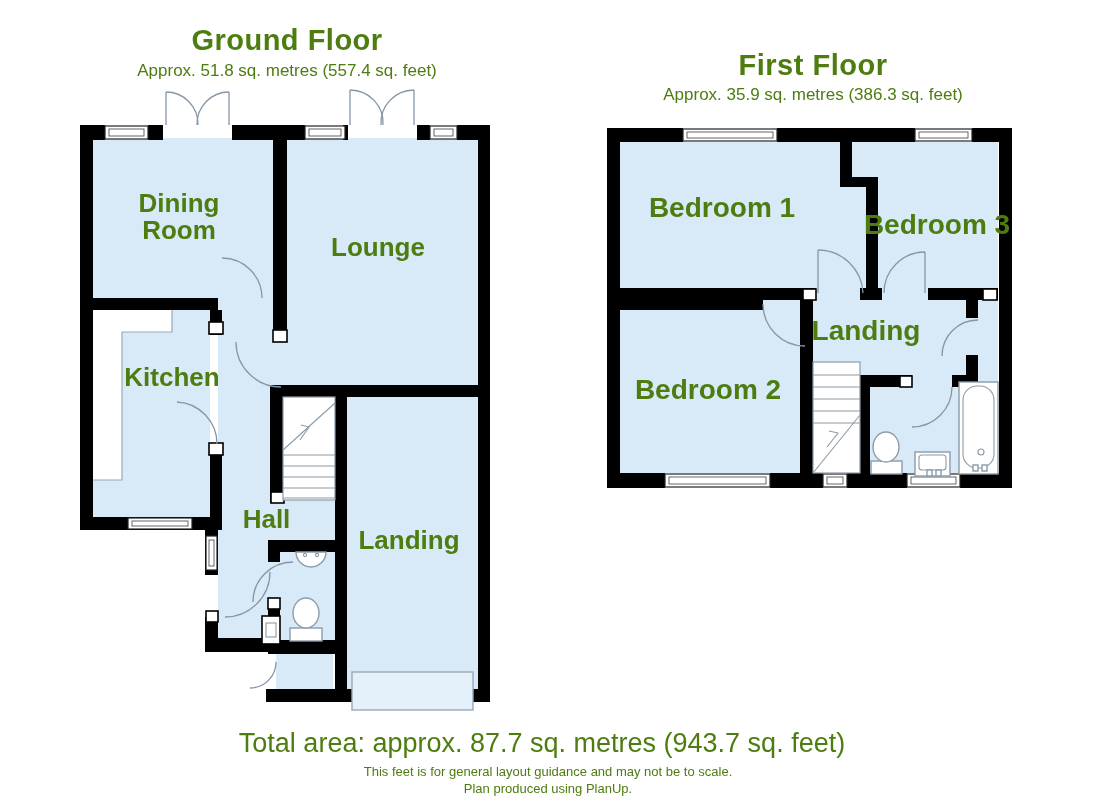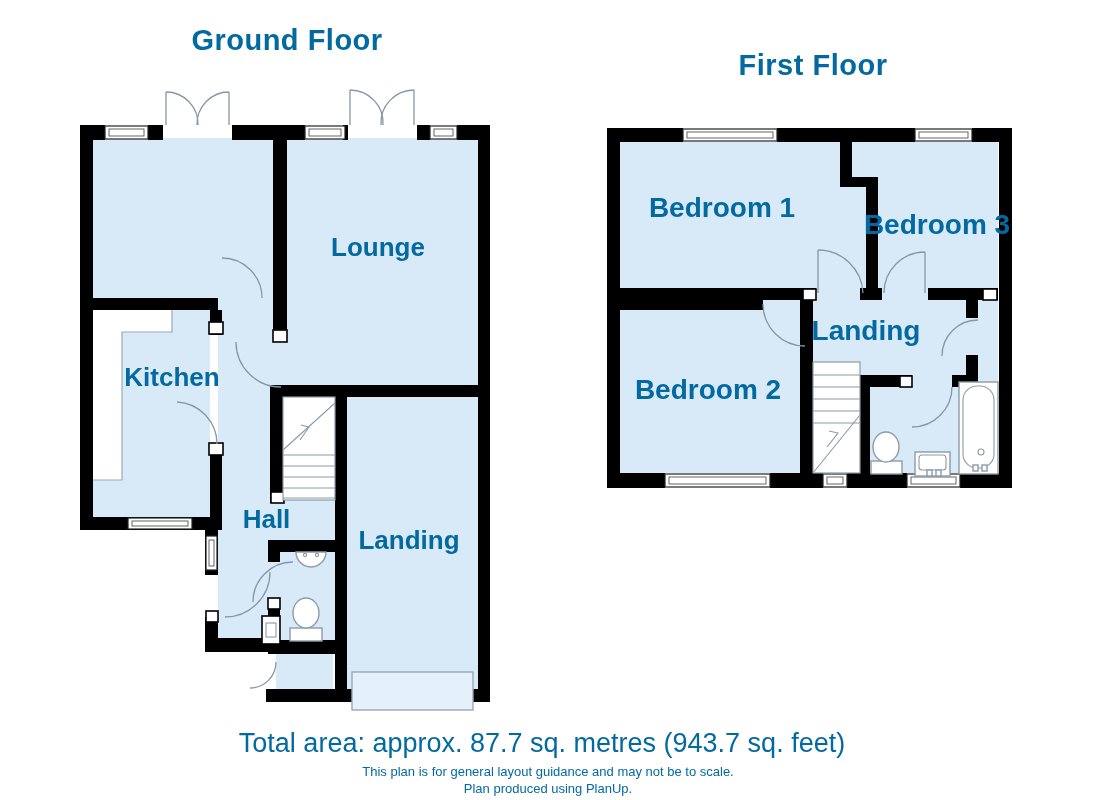--- a/index.html
+++ b/index.html
@@ -1,18 +1,18 @@
 <!DOCTYPE html>
 <html style="--wall: #000000; --room-fill: #D8EAF8;"><head>
 <meta charset="utf-8">
 <style>
   html,body{margin:0;padding:0;background:#fff;}
   #canvas{
     position:relative;width:1071px;height:800px;background:#fff;overflow:hidden;
-    font-family:"Liberation Sans", sans-serif;color:#0369a1;
+    font-family:"Liberation Sans", sans-serif;color:#4d7c0f;
   }
   #plan-svg{position:absolute;left:0;top:0;}
   .wall{fill:var(--wall,#000);}
   .room{fill:var(--room-fill,#D8EAF8);}
   .post{fill:#fff;stroke:#000;stroke-width:1.6;}
   .arc{fill:none;stroke:#8696a6;stroke-width:1.3;}
   .leaf{fill:none;stroke:#8696a6;stroke-width:1.3;}
   .fix{fill:#fff;stroke:#8c9ba8;stroke-width:1.4;}
   .fixthin{fill:none;stroke:#8c9ba8;stroke-width:1.1;}
   .stair{fill:#fff;stroke:#8c9ba8;stroke-width:1.2;}
@@ -287,29 +287,33 @@
       <rect class="fix" x="959" y="382" width="39" height="92"></rect>
       <rect class="fixthin" x="963" y="386" width="31" height="82" rx="14"></rect>
       <circle class="fixthin" cx="981" cy="452" r="3"></circle>
       <rect class="fix" x="973" y="465" width="5" height="6"></rect>
       <rect class="fix" x="982" y="465" width="5" height="6"></rect>
     </g>
   </g>
 </svg>
 
 <div class="lbl title" style="left:287px;top:40px;">Ground Floor</div>
+<div class="lbl subtitle" style="left:287px;top:71px;">Approx. 51.8 sq. metres (557.4 sq. feet)</div>
 <div class="lbl title" style="left:813px;top:65px;">First Floor</div>
-
+<div class="lbl subtitle" style="left:813px;top:95px;">Approx. 35.9 sq. metres (386.3 sq. feet)</div>
+
+<div class="lbl room-lbl" style="left:179px;top:217px;">Dining
+Room</div>
 <div class="lbl room-lbl" style="left:378px;top:247px;">Lounge</div>
 <div class="lbl room-lbl" style="left:172px;top:377px;">Kitchen</div>
 <div class="lbl room-lbl" style="left:247px;top:519px;padding-left:39px;">Hall</div>
 <div class="lbl room-lbl" style="left:409px;top:540px;">Landing</div>
 
 <div class="lbl room-lbl-sm" style="left:722px;top:208px;">Bedroom 1</div>
 <div class="lbl room-lbl-sm" style="left:937px;top:200px;margin-top:25px;">Bedroom 3</div>
 <div class="lbl room-lbl-sm" style="left:866px;top:331px;">Landing</div>
 <div class="lbl room-lbl-sm" style="left:708px;top:390px;">Bedroom 2</div>
 
 <div class="lbl footer-main" style="left:542px;top:743px;">Total area: approx. 87.7 sq. metres (943.7 sq. feet)</div>
-<div class="lbl footer-small" style="left:548px;top:771px;">This plan is for general layout guidance and may not be to scale.</div>
+<div class="lbl footer-small" style="left:548px;top:771px;">This feet is for general layout guidance and may not be to scale.</div>
 <div class="lbl footer-small" style="left:548px;top:788px;">Plan produced using PlanUp.</div>
 
 </div>
 
 </body></html>

